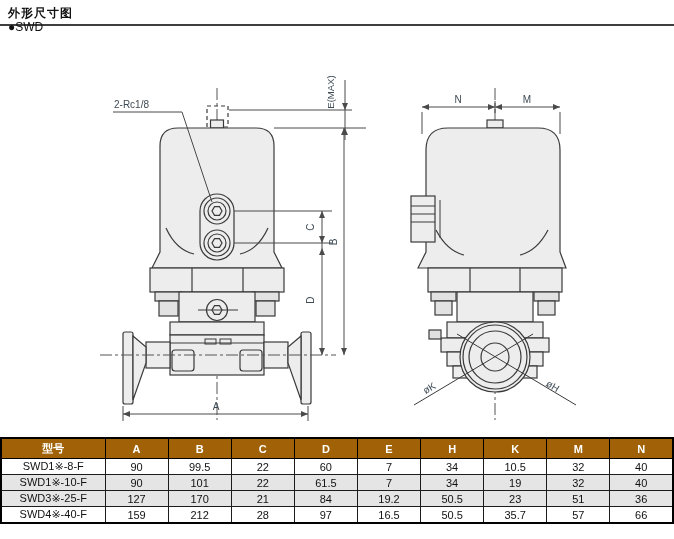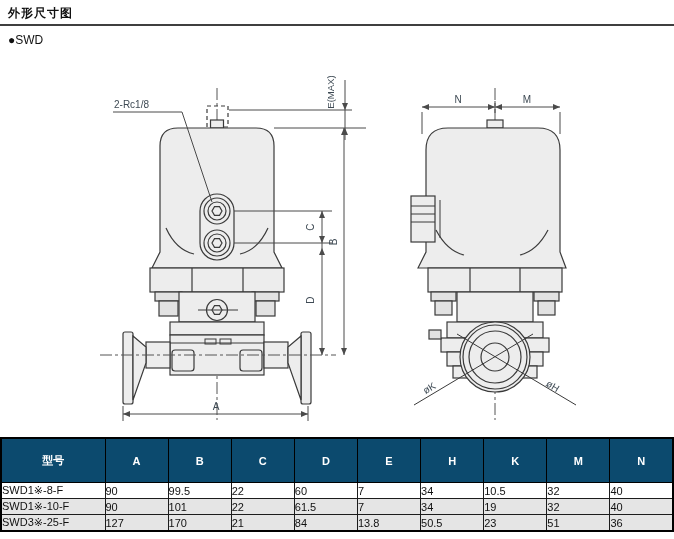--- a/index.html
+++ b/index.html
@@ -9,37 +9,37 @@
     -webkit-font-smoothing:antialiased;
   }
   .page-title{
     position:absolute;left:8px;top:5px;margin:0;
     font-size:12px;font-weight:bold;color:#111;letter-spacing:1px;
   }
   .title-rule{
     position:absolute;left:0;top:24px;width:674px;height:2px;background:#3f3f3f;
   }
   .series-label{
-    position:absolute;left:8px;top:33px;font-size:12px;color:#111;
+    position:absolute;left:8px;top:20px;font-size:12px;color:#111;
   }
   .drawing-svg{position:absolute;left:0;top:60px;}
 
   table.dim-table{
     position:absolute;left:0;top:437px;width:674px;
     border-collapse:collapse;table-layout:fixed;
     font-size:11px;color:#111;border:2px solid #000;
   }
   table.dim-table th{
-    background:#0c4a6e;color:#fff;font-weight:bold;
-    height:19px;padding:12px;border:1px solid #000;border-left:1px solid #8a8a8a;
+    background:#a16207;color:#fff;font-weight:bold;
+    height:19px;padding:0;border:1px solid #000;border-left:1px solid #8a8a8a;
     text-align:center;
   }
   table.dim-table th:first-child{border-left:1px solid #000;}
   table.dim-table td{
-    height:15px;padding:0;
+    height:15px;padding:0;text-align:center;
     border:1px solid #1c1c1c;background:#fff;
   }
   table.dim-table tr.alt td{background:#e5e5e5;}
 </style>
 </head>
 <body>
 
 <h1 class="page-title">外形尺寸图</h1>
 <div class="title-rule"></div>
 <div class="series-label">●SWD</div>
@@ -216,20 +216,32 @@
         <td>19</td>
         <td>32</td>
         <td>40</td>
       </tr>
       <tr class="alt">
         <td>SWD3※-25-F</td>
         <td>127</td>
         <td>170</td>
         <td>21</td>
         <td>84</td>
-        <td>13.8</td>
+        <td>19.2</td>
         <td>50.5</td>
         <td>23</td>
         <td>51</td>
         <td>36</td>
       </tr>
+      <tr>
+        <td>SWD4※-40-F</td>
+        <td>159</td>
+        <td>212</td>
+        <td>28</td>
+        <td>97</td>
+        <td>16.5</td>
+        <td>50.5</td>
+        <td>35.7</td>
+        <td>57</td>
+        <td>66</td>
+      </tr>
     </tbody>
 </table>
 
 </body></html>

